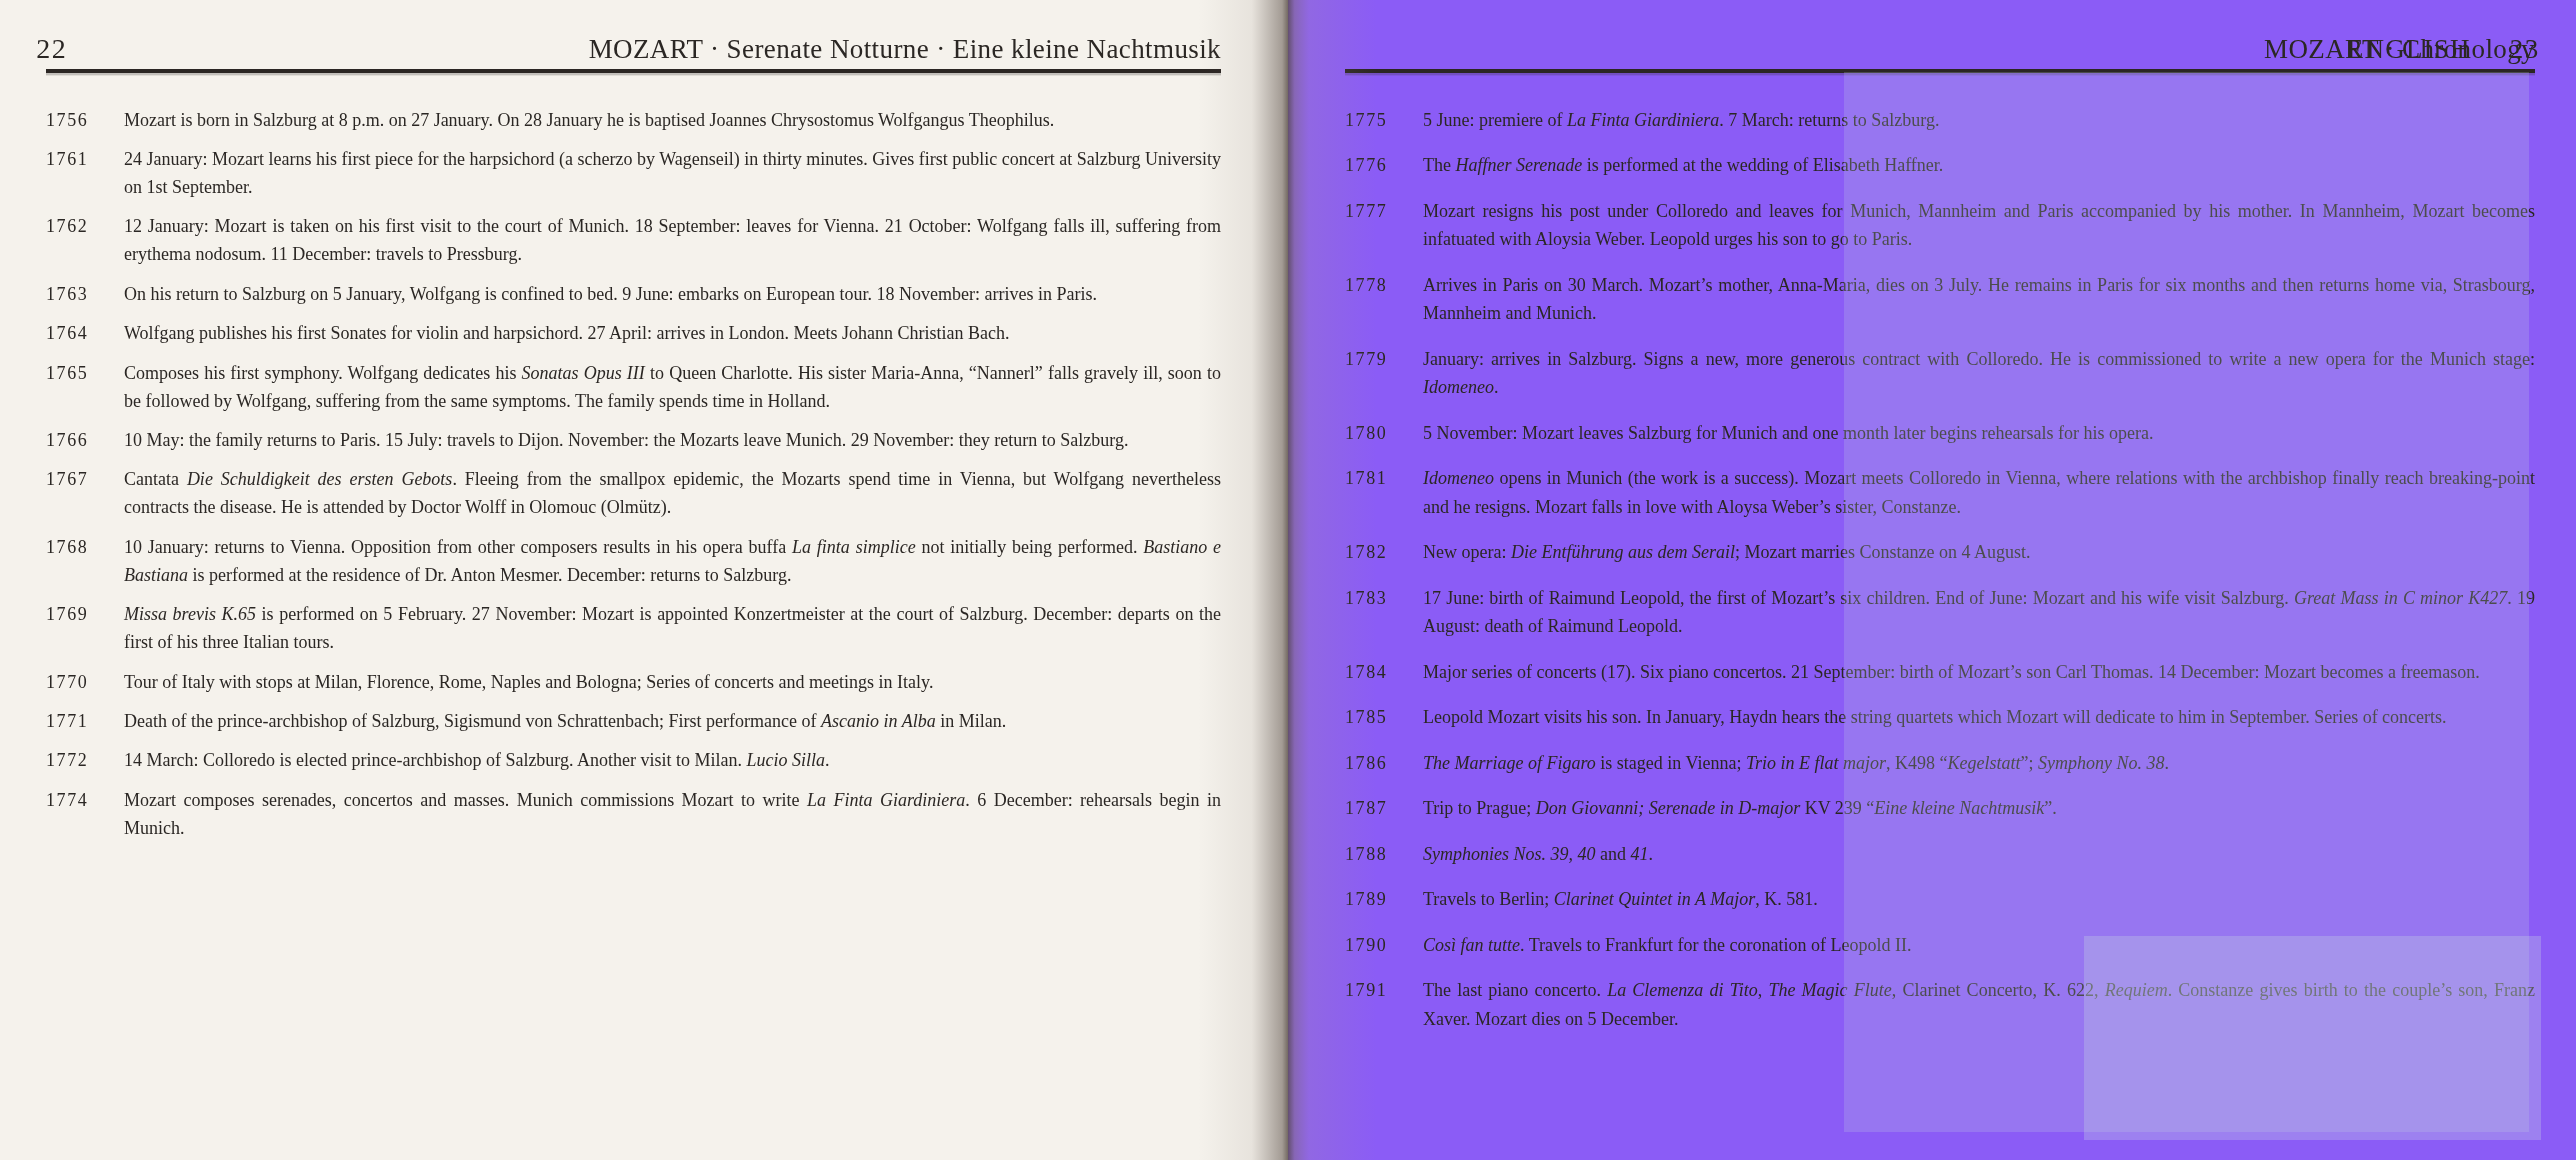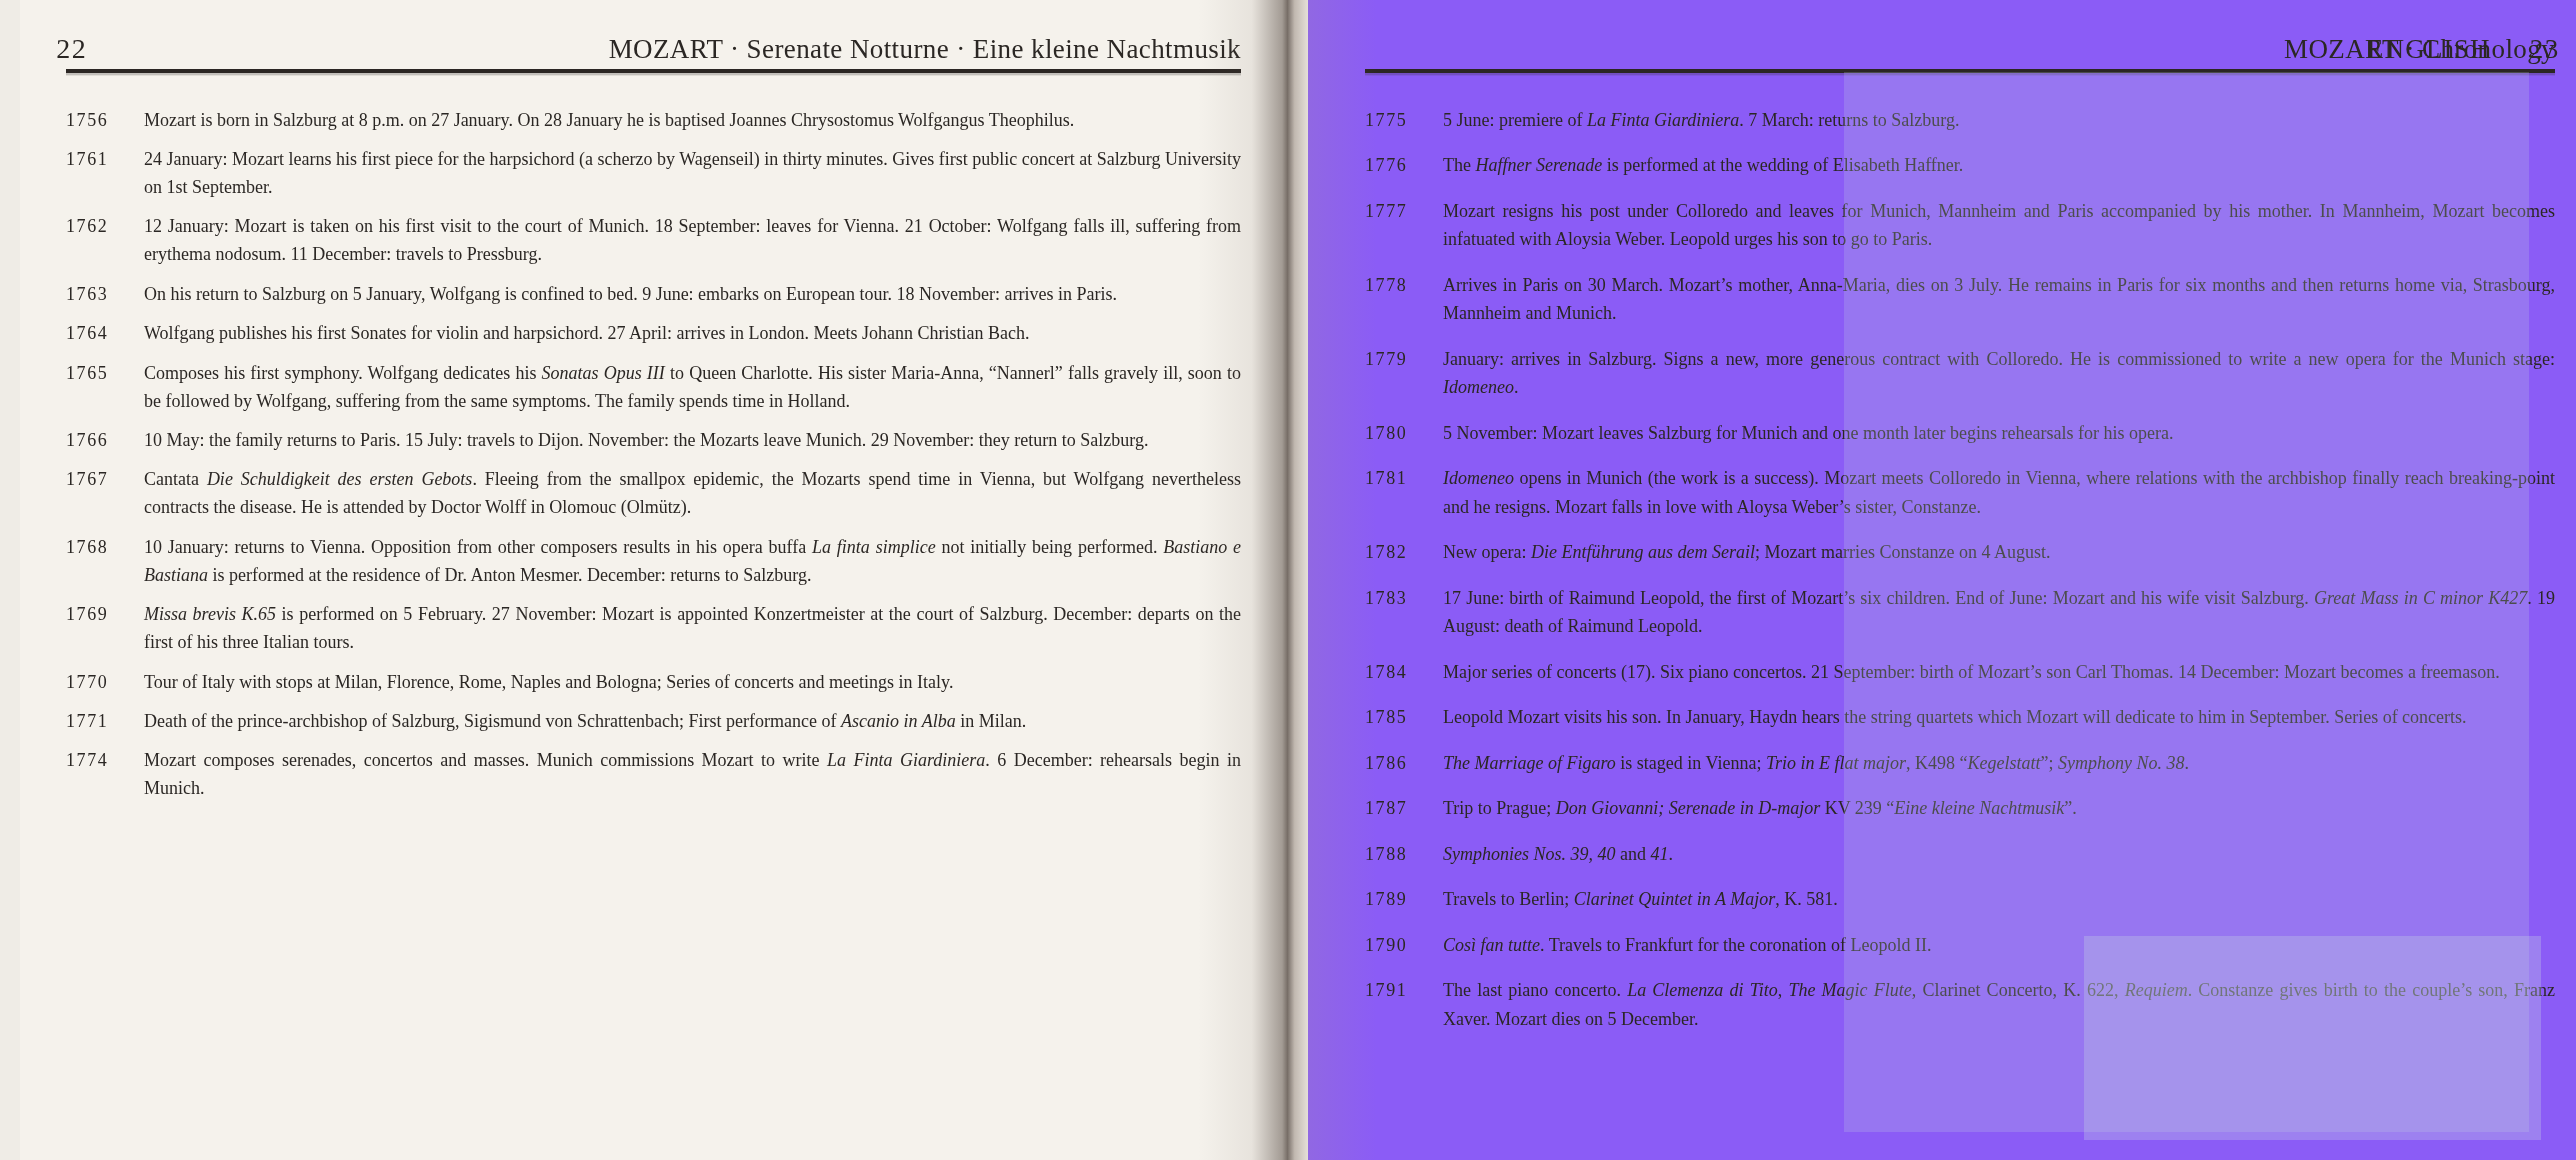--- a/index.html
+++ b/index.html
@@ -15,21 +15,20 @@
     position: relative;
     width: 2576px;
     height: 1161px;
     color: var(--ink, #2b2724);
   }
   .page {
     position: absolute;
     top: 0;
     height: 1161px;
     box-sizing: border-box;
-    margin-left: 20px;
   }
   .page-left {
     left: 0;
     width: 1288px;
     background: #f5f2ec;
     padding: 31px 67px 0 46px;
   }
   .page-right {
     left: 1288px;
     width: 1288px;
@@ -189,20 +188,24 @@
         </div>
         <div class="entry">
           <span class="year">1770</span>
           <span class="etext"><span>Tour of Italy with stops at Milan, Florence, Rome, Naples and Bologna; Series of concerts and meetings in Italy.</span></span>
         </div>
         <div class="entry">
           <span class="year">1771</span>
           <span class="etext"><span>Death of the prince-archbishop of Salzburg, Sigismund von Schrattenbach; First performance of </span><i>Ascanio in Alba</i><span> in Milan.</span></span>
         </div>
         <div class="entry">
+          <span class="year">1772</span>
+          <span class="etext"><span>14 March: Colloredo is elected prince-archbishop of Salzburg. Another visit to Milan. </span><i>Lucio Silla</i><span>.</span></span>
+        </div>
+        <div class="entry">
           <span class="year">1774</span>
           <span class="etext"><span>Mozart composes serenades, concertos and masses. Munich commissions Mozart to write </span><i>La Finta Giardiniera</i><span>. 6 December: rehearsals begin in Munich.</span></span>
         </div>
       </div>
   </section>
 
   <section class="page page-right">
     <header class="pageheader">
       <h1 class="ptitle">MOZART · Chronology</h1>
       <span class="corner-right">

